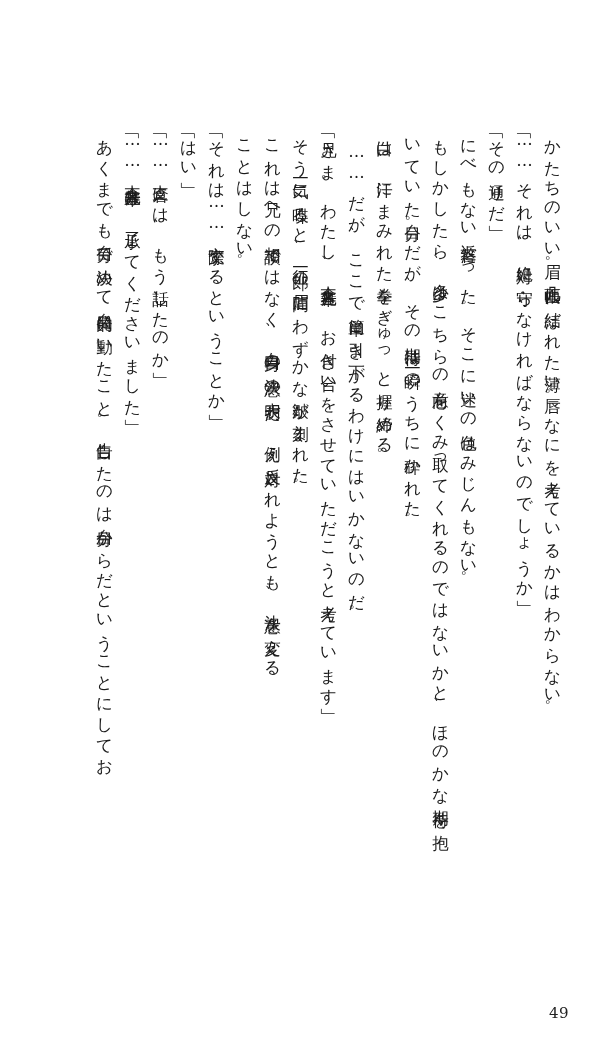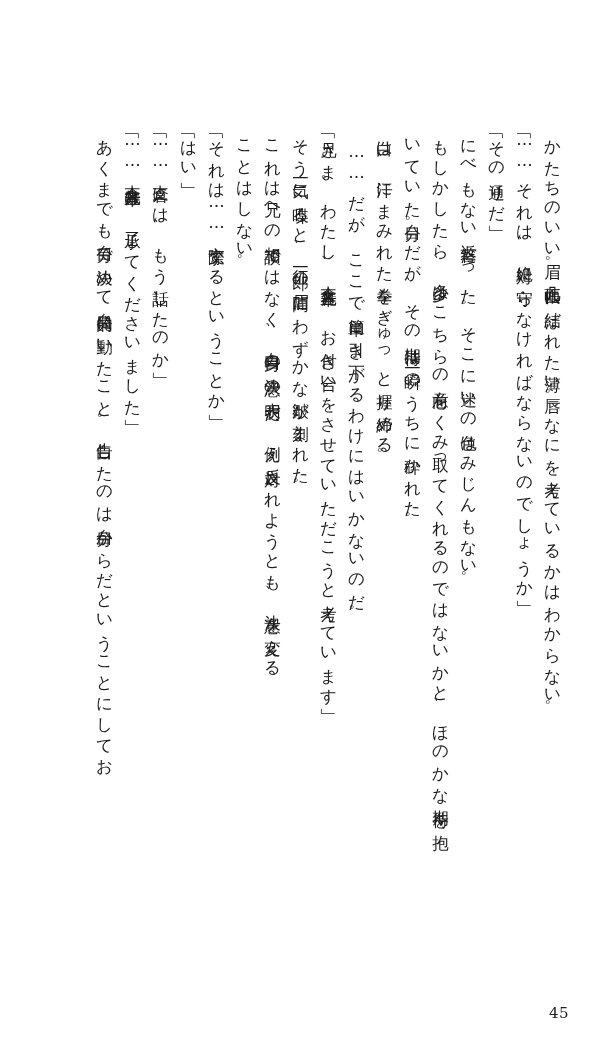--- a/index.html
+++ b/index.html
@@ -78,14 +78,14 @@
     <div class="line ind-0">そう一気に喋ると、征一郎の眉間にわずかな皺が刻まれた。</div>
     <div class="line ind-0">これは兄への相談ではなく、白自身の決意の表明だ。例え反対されようとも、決意を変える</div>
     <div class="line ind-0">ことはしない。</div>
     <div class="line ind-0">「それは……交際するということか」</div>
     <div class="line ind-0">「はい」</div>
     <div class="line ind-0">「……支倉には、もう話したのか」</div>
     <div class="line ind-0">「……支倉先輩は、了承してくださいました」</div>
     <div class="line ind-0">あくまでも自分で決めて自発的に動いたこと。告白したのは自分からだということにしてお</div>
   </div>
 
-  <div class="page-number">45</div>
+  <div class="page-number">49</div>
 </div>
 
 </body></html>

